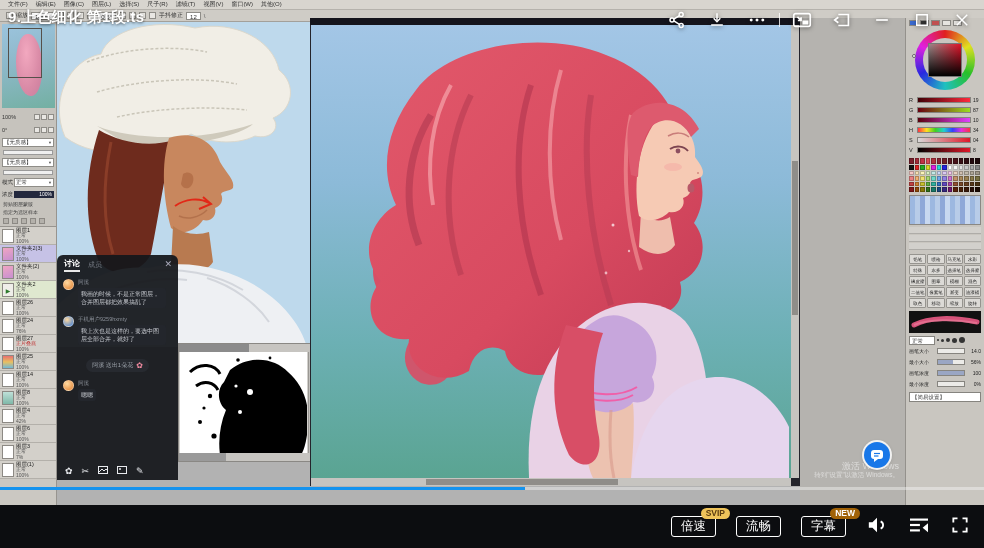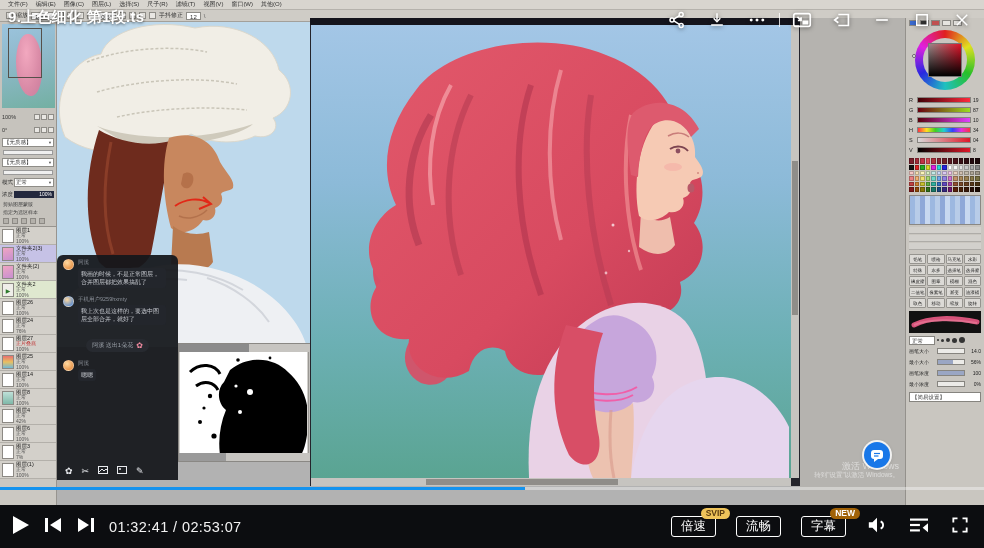--- a/index.html
+++ b/index.html
@@ -694,20 +694,25 @@
             <div class="b-bar">
               <div class="b-fill" style="width: 0%;"></div>
             </div>
             <div class="b-val">0%</div>
           </div>
         </div>
       <div class="preset-dd">【简易设置】</div>
     </div>
 
     <div class="chat-panel">
+      <div class="chat-head">
+        <span class="chat-title">讨论</span>
+        <span class="chat-tab">成员</span>
+        <span class="chat-close">✕</span>
+      </div>
       <div class="chat-messages">
           <div class="chat-msg">
             <div class="avatar" style="background: radial-gradient(circle at 35% 30%, rgb(255, 217, 160), rgb(224, 128, 48));"></div>
             <div class="msg-body">
               <div class="msg-user">阿溪</div>
               <div class="msg-text">我画的时候，不是正常图层，合并图层都把效果搞乱了</div>
             </div>
           </div>
           <div class="chat-msg">
             <div class="avatar" style="background: radial-gradient(circle at 35% 30%, rgb(255, 217, 160), rgb(58, 123, 213));"></div>
@@ -801,40 +806,20 @@
       <span class="wi">
         <svg width="18" height="18" viewBox="0 0 24 24" stroke="#fff" stroke-width="2">
             <line x1="5" y1="5" x2="19" y2="19"></line>
             <line x1="19" y1="5" x2="5" y2="19"></line>
           </svg>
       </span>
     </div>
   </div>
 
   <div id="controlbar">
-    <div class="cb-left">
-      <span>
-        <svg width="18" height="20" viewBox="0 0 18 20">
-            <path d="M1,1 L17,10 L1,19 Z" fill="#fff"></path>
-          </svg>
-      </span>
-      <span>
-        <svg width="17" height="16" viewBox="0 0 17 16">
-            <rect x="0" y="1" width="3" height="14" fill="#fff"></rect>
-            <path d="M16,1 L5,8 L16,15 Z" fill="#fff"></path>
-          </svg>
-      </span>
-      <span>
-        <svg width="17" height="16" viewBox="0 0 17 16">
-            <path d="M1,1 L12,8 L1,15 Z" fill="#fff"></path>
-            <rect x="14" y="1" width="3" height="14" fill="#fff"></rect>
-          </svg>
-      </span>
-      <span class="time">01:32:41 / 02:53:07</span>
-    </div>
     <div class="cb-right">
       <span class="pill-btn">
         <span>倍速</span>
         <span class="badge badge-svip">SVIP</span>
       </span>
       <span class="pill-btn">
         <span>流畅</span>
       </span>
       <span class="pill-btn">
         <span>字幕</span>

